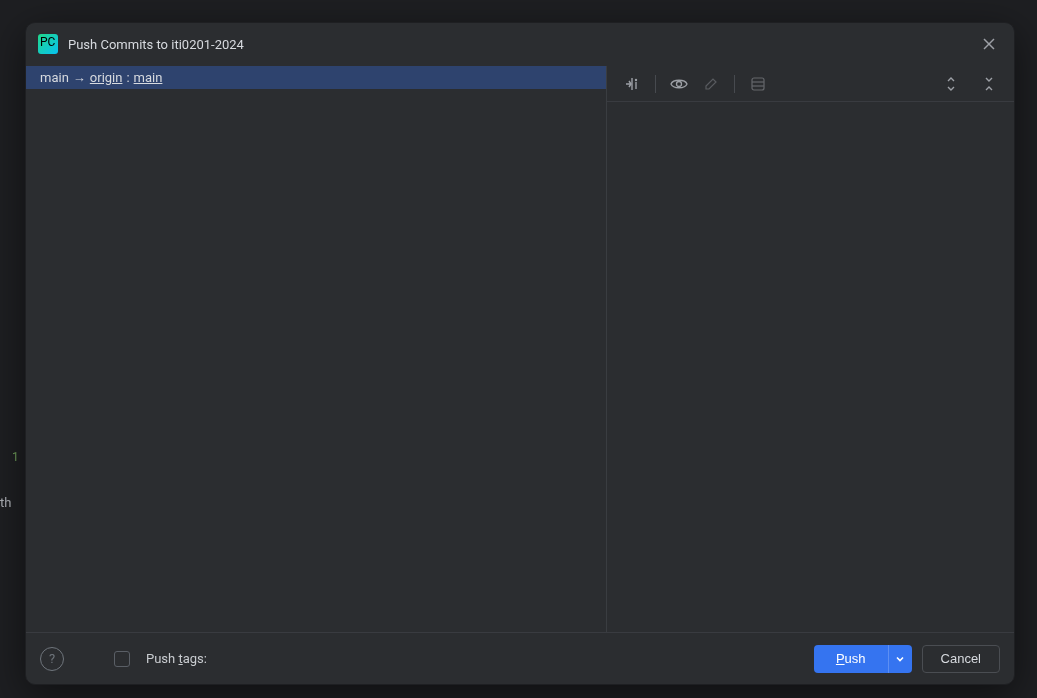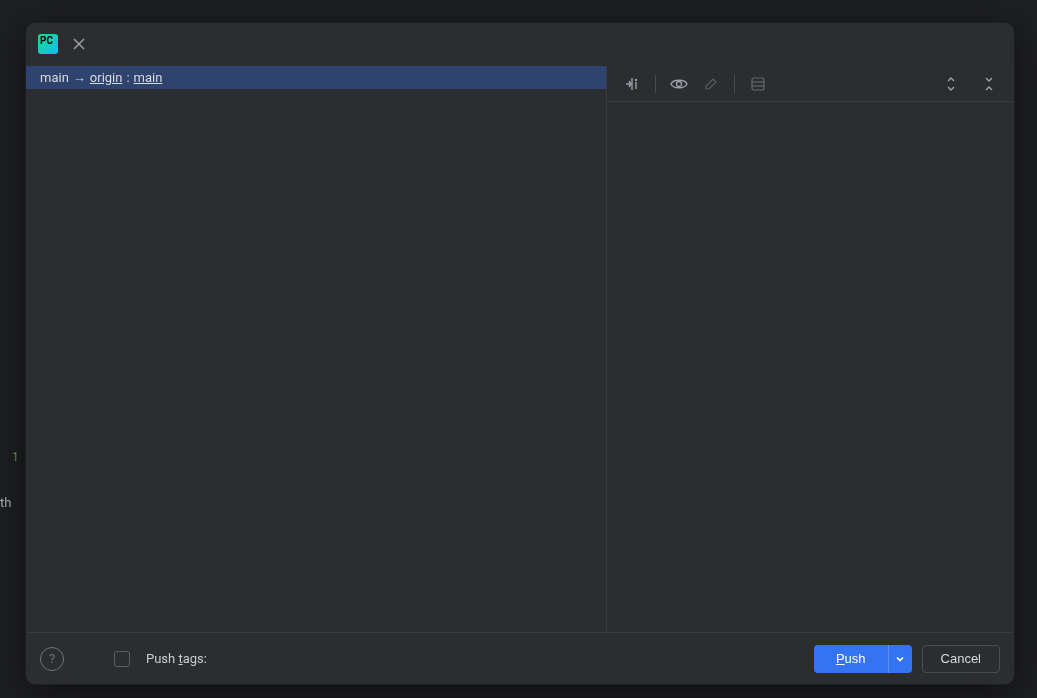--- a/index.html
+++ b/index.html
@@ -65,22 +65,22 @@
       background: linear-gradient(135deg, #21d789 0%, #07c3f2 100%);
       border-radius: 3px;
       display: flex;
       align-items: flex-start;
       justify-content: flex-start;
       padding: 2px 2px;
       margin-right: 10px;
       flex-shrink: 0;
     }
     .pycharm-icon span {
-      font-size: 10px;
-      font-weight: bold;
+      font-size: 12px;
+      font-weight: normal;
       color: #000;
       line-height: 1;
     }
     .dialog-title {
       flex: 1;
       color: #d7dadf;
       font-size: 13px;
     }
     .close-btn {
       width: 22px;
@@ -290,20 +290,21 @@
 <div class="bg-editor">
   <div class="bg-gutter">1</div>
   <div class="bg-text">th</div>
 </div>
 
 <div class="dialog">
   <div class="dialog-titlebar">
     <div class="pycharm-icon">
         <span>PC</span>
       </div>
+    <div class="dialog-title">Push Commits to iti0201-2024</div>
     <div class="close-btn">
       <svg width="14" height="14" viewBox="0 0 14 14">
         <line x1="2" y1="2" x2="12" y2="12" stroke="#9da0a6" stroke-width="1.5"></line>
         <line x1="12" y1="2" x2="2" y2="12" stroke="#9da0a6" stroke-width="1.5"></line>
       </svg>
     </div>
   </div>
 
   <div class="dialog-body">
     <div class="left-panel">

